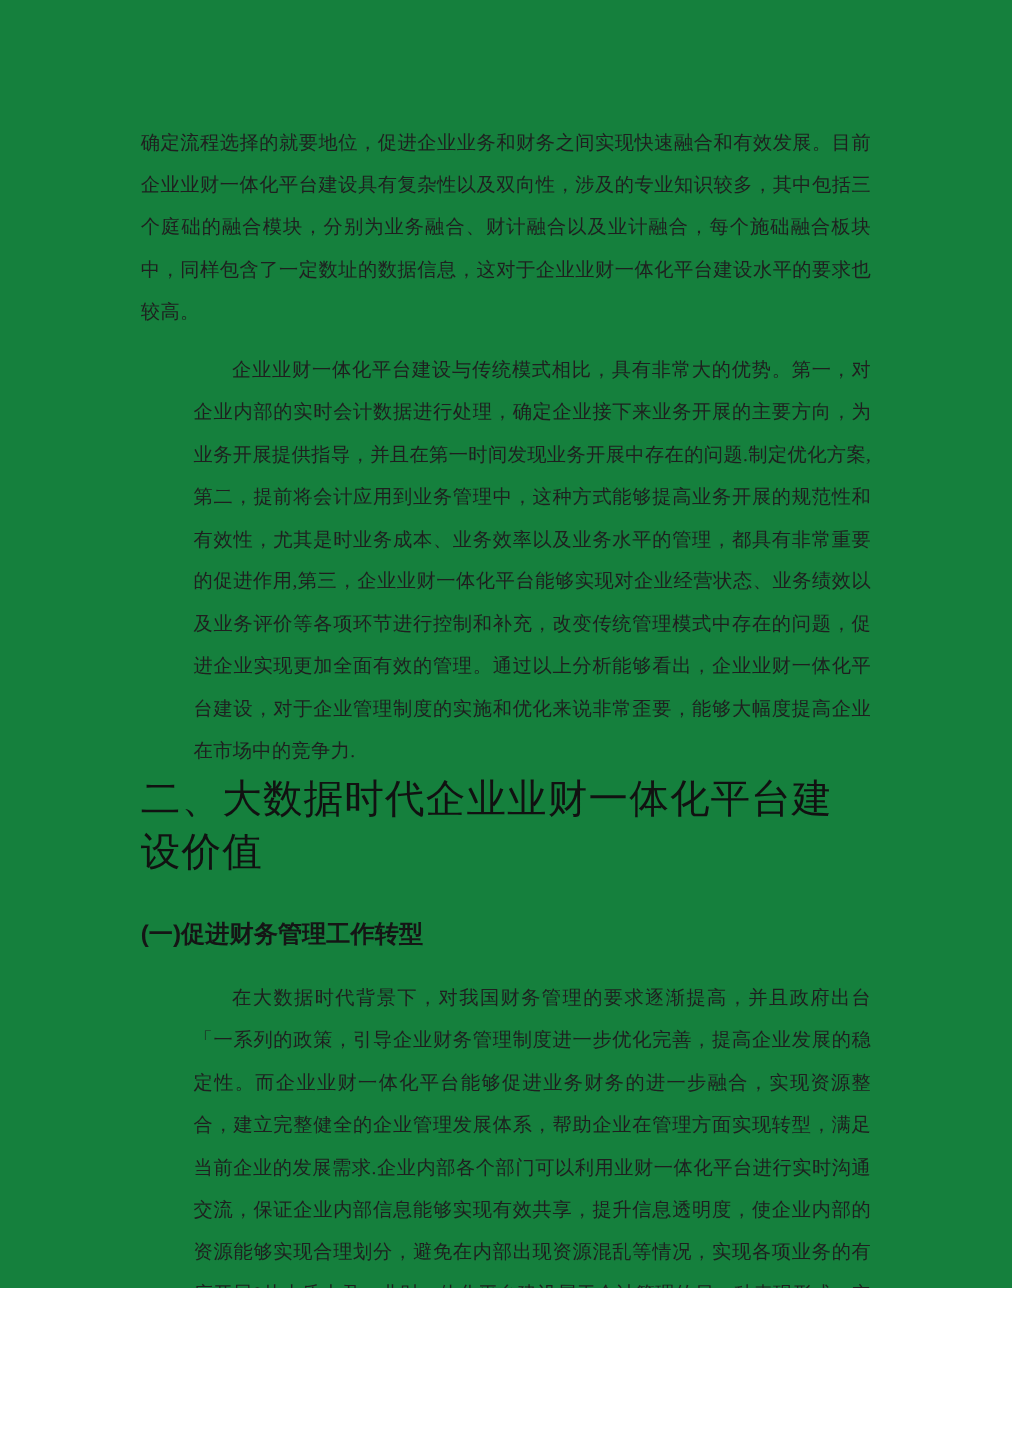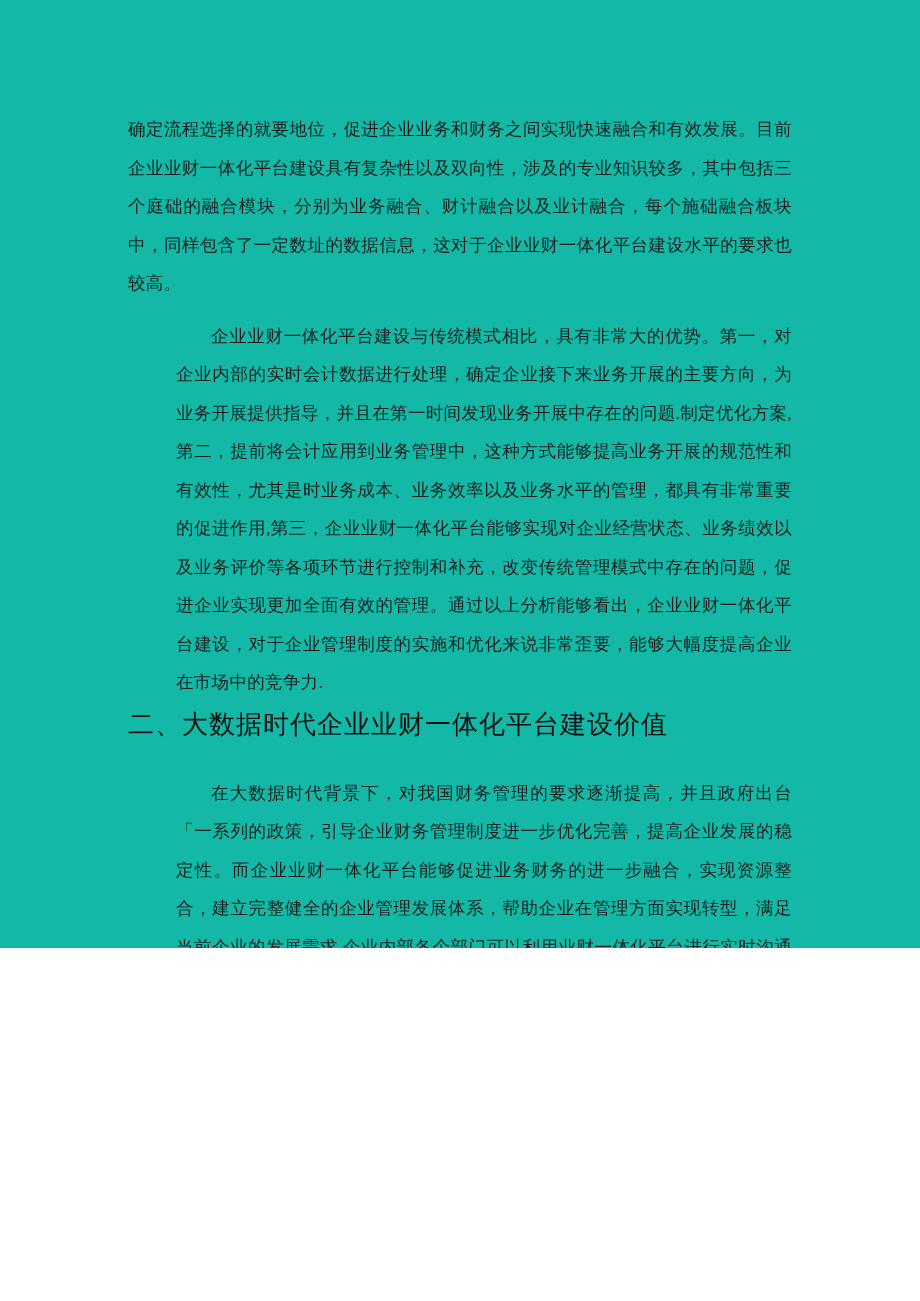--- a/index.html
+++ b/index.html
@@ -3,23 +3,23 @@
 <meta charset="utf-8">
 <style>
   html, body {
     margin: 0;
     padding: 0;
     background: #ffffff;
   }
   .page {
     position: relative;
     width: 920px;
-    height: 948px;
+    height: 1171px;
     margin: 0 auto;
-    background: #14b8a6;
+    background: #15803d;
     overflow: hidden;
     box-sizing: border-box;
     padding: 110px 128px 0 128px;
   }
   .body-text {
     margin: 0;
     font-family: "Liberation Serif", "DejaVu Serif", serif;
     font-size: 17.5px;
     line-height: 38.5px;
     color: #1f1f1f;
@@ -29,22 +29,22 @@
   }
   .indent {
     text-indent: 2em;
     margin-left: 48px;
   }
   .para-gap {
     margin-top: 14px;
   }
   .section-heading {
     margin: 0;
-    font-family: Liberation Mono, monospace;
-    font-size: 26px;
+    font-family: Liberation Serif, serif;
+    font-size: 36px;
     line-height: 48px;
     font-weight: 500;
     letter-spacing: 1px;
     color: #111111;
     text-align: left;
   }
   .subsection-heading {
     margin: 36px 0 0 0;
     font-family: "Liberation Sans", "DejaVu Sans", sans-serif;
     font-size: 22px;
@@ -66,16 +66,17 @@
 <body>
 
 <div class="page">
 
   <p class="body-text">确定流程选择的就要地位，促进企业业务和财务之间实现快速融合和有效发展。目前企业业财一体化平台建设具有复杂性以及双向性，涉及的专业知识较多，其中包括三个庭础的融合模块，分别为业务融合、财计融合以及业计融合，每个施础融合板块中，同样包含了一定数址的数据信息，这对于企业业财一体化平台建设水平的要求也较高。</p>
 
   <p class="body-text indent para-gap">企业业财一体化平台建设与传统模式相比，具有非常大的优势。第一，对企业内部的实时会计数据进行处理，确定企业接下来业务开展的主要方向，为业务开展提供指导，并且在第一时间发现业务开展中存在的问题.制定优化方案,第二，提前将会计应用到业务管理中，这种方式能够提高业务开展的规范性和有效性，尤其是时业务成本、业务效率以及业务水平的管理，都具有非常重要的促进作用,第三，企业业财一体化平台能够实现对企业经营状态、业务绩效以及业务评价等各项环节进行控制和补充，改变传统管理模式中存在的问题，促进企业实现更加全面有效的管理。通过以上分析能够看出，企业业财一体化平台建设，对于企业管理制度的实施和优化来说非常歪要，能够大幅度提高企业在市场中的竞争力.</p>
 
   <h2 class="section-heading">二、大数据时代企业业财一体化平台建设价值</h2>
 
+  <h3 class="subsection-heading">(一)促进财务管理工作转型</h3>
 
   <p class="body-text indent para-after-heading"><span>在大数据时代背景下，对我国财务管理的要求逐渐提高，并且政府出台「一系列的政策，引导企业财务管理制度进一步优化完善，提高企业发展的稳定性。而企业业财一体化平台能够促进业务财务的进一步融合，实现资源整合，建立完整健全的企业管理发展体系，帮助企业在管理方面实现转型，满足当前企业的发展需求.企业内部各个部门可以利用业财一体化平台进行实时沟通交流，保证企业内部信息能够实现有效共享，提升信息透明度，使企业内部的资源能够实现合理划分，避免在内部出现资源混乱等情况，实现各项业务的有序开展0从本质上君，业财一体化平台建设属于会计管理的另一种表现形式，实现业务和财务的有效融合，从各个角度对企业业务实际开展情况进行分析，提高各项工作开展的有序性和稳定性。利用业财一体化平台，确定各个部门在经营管理中需要达到的H标，使各个部门F</span><mark class="hl">1.</mark><span>标相互一致，共同促进企业整体水平的提升和发展.</span></p>
 
 </div>
 
 </body></html>

